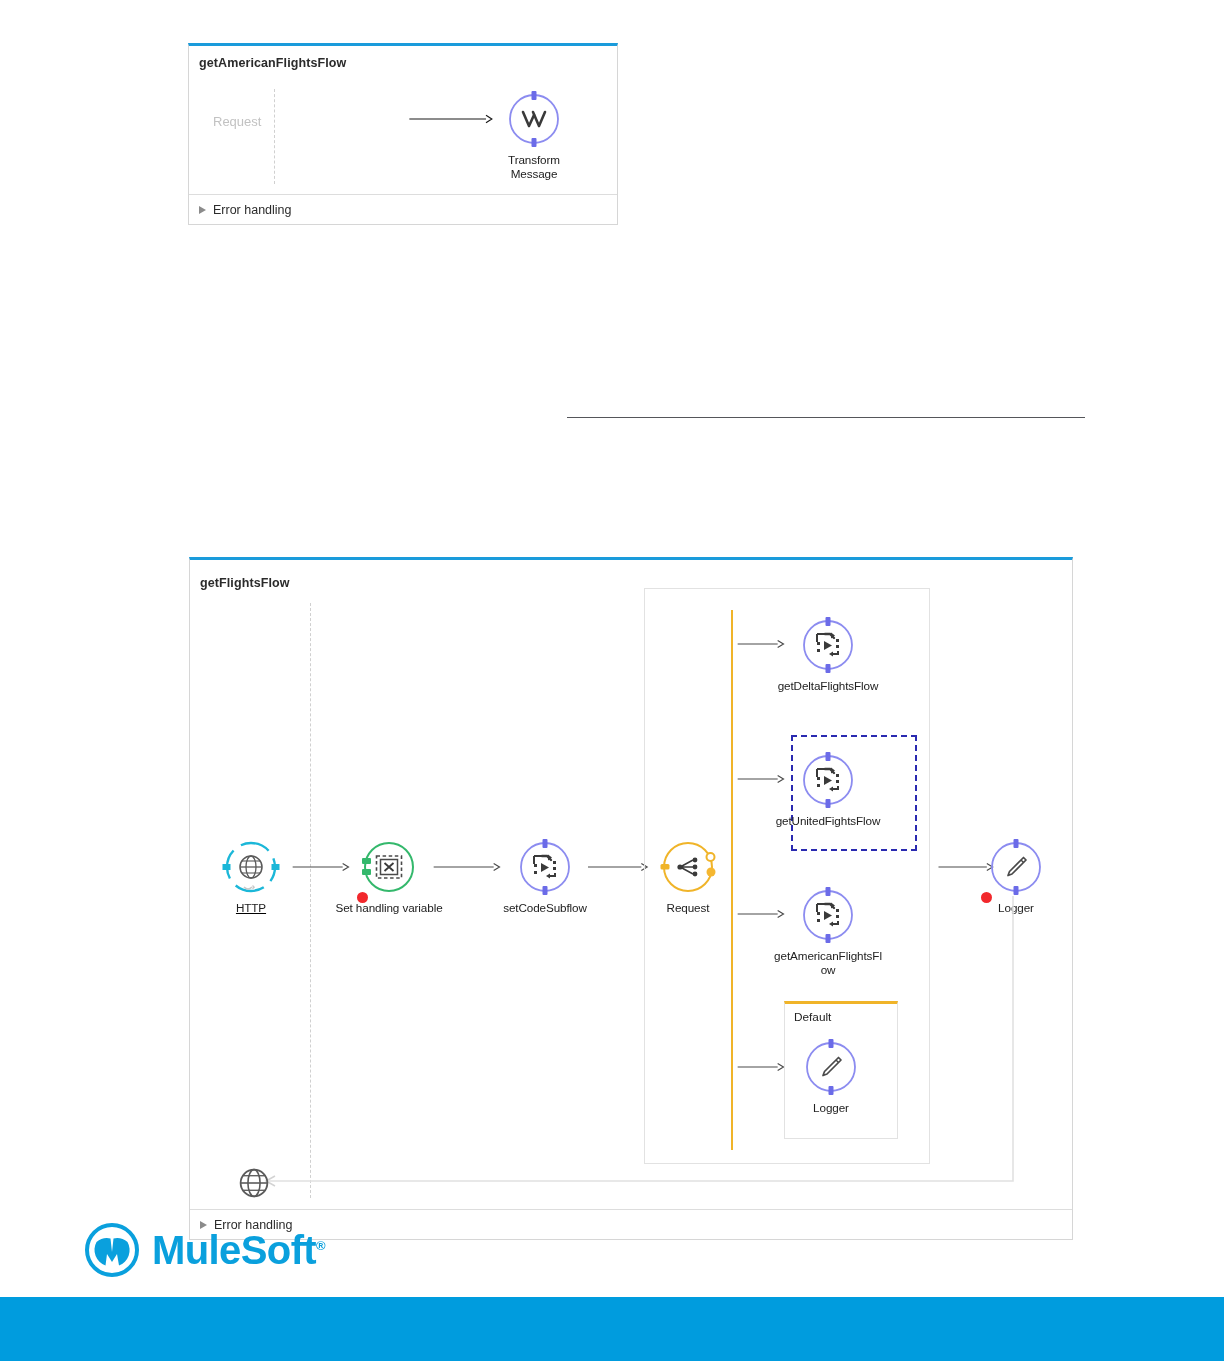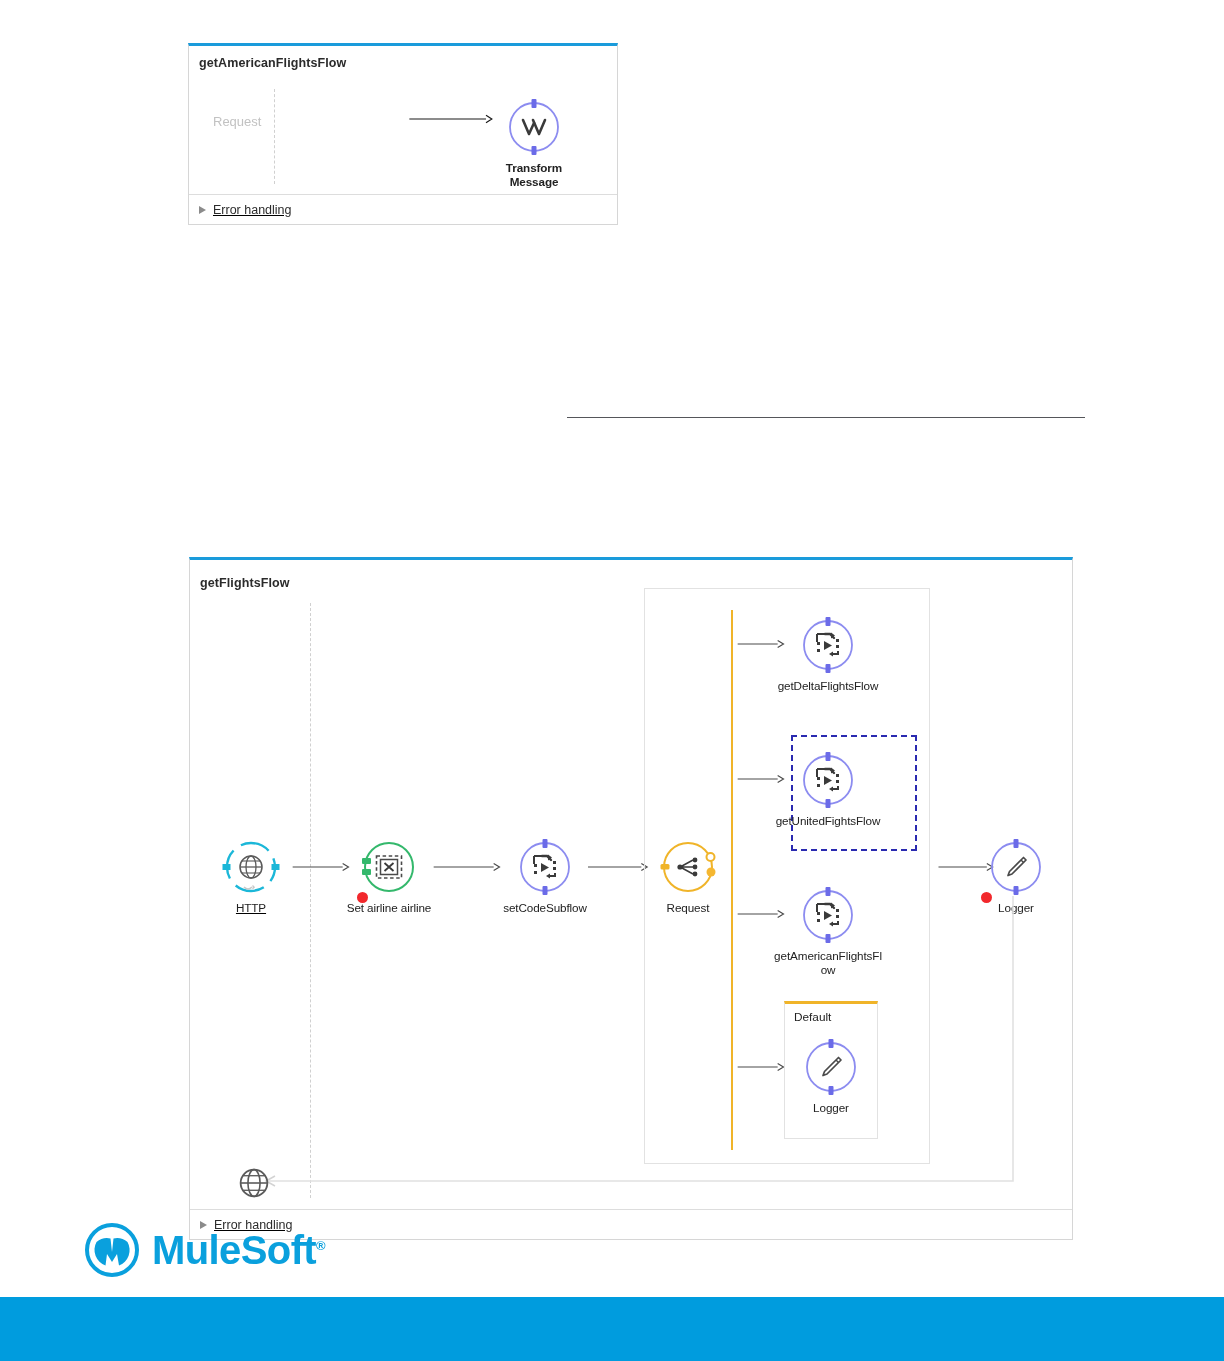--- a/index.html
+++ b/index.html
@@ -36,21 +36,20 @@
     position: absolute;
     left: 0;
     right: 0;
     bottom: 0;
     height: 30px;
     border-top: 1px solid #dddddd;
     display: flex;
     align-items: center;
     padding-left: 10px;
     box-sizing: border-box;
-    text-decoration: underline;
   }
   .tri-right {
     width: 0; height: 0;
     border-left: 7px solid #8b8b8b;
     border-top: 4.5px solid transparent;
     border-bottom: 4.5px solid transparent;
     margin-right: 7px;
   }
   .error-handling-label {
     font-size: 12.5px;
@@ -194,21 +193,21 @@
   <div class="source-label" style="left:24px; top:68px;">Request</div>
 
   <div class="vdash" style="left:85px; top:43px; height:95px;"></div>
 
 
   <svg class="arrow" style="left:212px; top:68px;" width="100" height="12" viewBox="0 0 100 12">
     <line x1="0" y1="6" x2="92" y2="6" stroke="#1a1a1a" stroke-width="1.4"></line>
     <path d="M92 1.5 L99 6 L92 10.5" fill="none" stroke="#1a1a1a" stroke-width="1.4"></path>
   </svg>
 
-  <div class="node" style="left:313px; top:52px;font-weight:bold;">
+  <div class="node" style="left:313px; top:44px;">
     <div class="node-ring">
       <svg class="ring-svg" width="58" height="58" viewBox="0 0 58 58">
         <circle cx="29" cy="29" r="24" fill="none" stroke="#8c8cf0" stroke-width="1.8"></circle>
         <rect x="26.5" y="1" width="5" height="9" rx="1" fill="#6b6be8"></rect>
         <rect x="26.5" y="48" width="5" height="9" rx="1" fill="#6b6be8"></rect>
       </svg>
       <div class="node-glyph">
         <svg width="26" height="22" viewBox="0 0 26 22">
           <path d="M2 4 L8 18 L13 7" fill="none" stroke="#3a3a3a" stroke-width="2.6" stroke-linejoin="round" stroke-linecap="round"></path>
           <path d="M12 4 L18 18 L24 4" fill="none" stroke="#3a3a3a" stroke-width="2.6" stroke-linejoin="round" stroke-linecap="round"></path>
@@ -268,21 +267,21 @@
       </svg>
       <div class="node-glyph">
         <svg width="28" height="26" viewBox="0 0 28 26">
           <rect x="1.5" y="2" width="25" height="22" fill="none" stroke="#4a4a4a" stroke-width="1.6" stroke-dasharray="3.5 2.6"></rect>
           <rect x="5.5" y="5.5" width="17" height="15" fill="none" stroke="#4a4a4a" stroke-width="1.5"></rect>
           <path d="M9.5 9 L18.5 17 M18.5 9 L9.5 17" stroke="#3a3a3a" stroke-width="1.8"></path>
         </svg>
       </div>
       <div class="red-dot" style="left:-3px; top:54px;"></div>
     </div>
-    <div class="node-label wide nb">Set airline airline</div>
+    <div class="node-label wide nb">Set handling variable</div>
   </div>
 
   <svg class="arrow" style="left:237px; top:302px;" width="80" height="12" viewBox="0 0 80 12">
     <line x1="0" y1="6" x2="72" y2="6" stroke="#4a4a4a" stroke-width="1.4"></line>
     <path d="M72 1.8 L79 6 L72 10.2" fill="none" stroke="#4a4a4a" stroke-width="1.4"></path>
   </svg>
 
   <div class="node" style="left:323px; top:278px;">
     <div class="node-ring">
       <svg class="ring-svg" width="58" height="58" viewBox="0 0 58 58">
@@ -424,21 +423,21 @@
       </div>
     </div>
     <div class="node-label wide">getAmericanFlightsFlow</div>
   </div>
 
   <svg class="arrow" style="left:543px; top:502px;" width="56" height="12" viewBox="0 0 56 12">
     <line x1="0" y1="6" x2="48" y2="6" stroke="#4a4a4a" stroke-width="1.4"></line>
     <path d="M48 1.8 L55 6 L48 10.2" fill="none" stroke="#4a4a4a" stroke-width="1.4"></path>
   </svg>
 
-  <div class="default-box" style="left:594px; top:441px; width:94px; height:138px;">
+  <div class="default-box" style="left:594px; top:441px; width:114px; height:138px;">
     <div class="default-label" style="left:9px; top:6px;">Default</div>
   </div>
   <div class="node" style="left:609px; top:478px;">
     <div class="node-ring">
       <svg class="ring-svg" width="58" height="58" viewBox="0 0 58 58">
         <circle cx="29" cy="29" r="24" fill="none" stroke="#8c8cf0" stroke-width="1.8"></circle>
         <rect x="26.5" y="1" width="5" height="9" rx="1" fill="#6b6be8"></rect>
         <rect x="26.5" y="48" width="5" height="9" rx="1" fill="#6b6be8"></rect>
       </svg>
       <div class="node-glyph">

